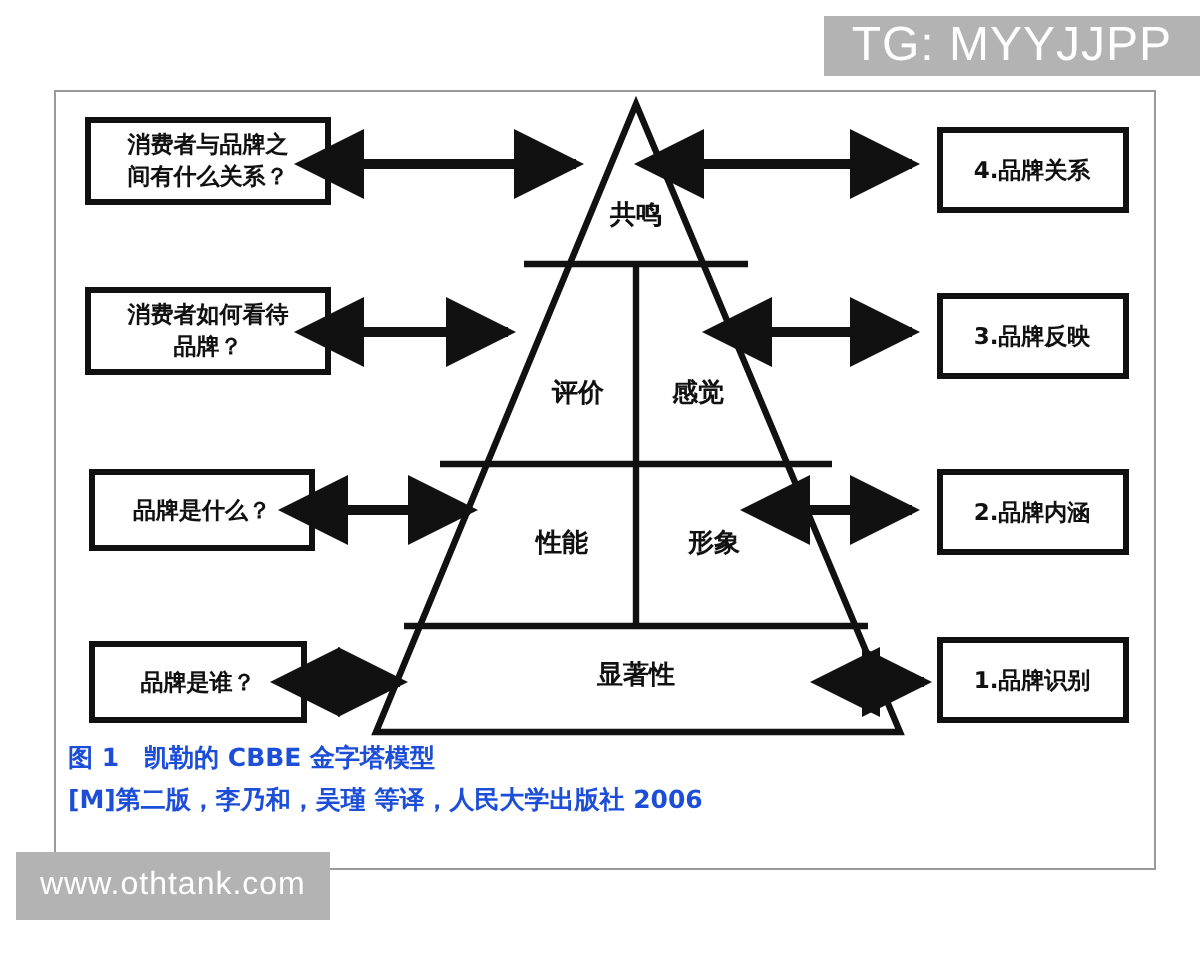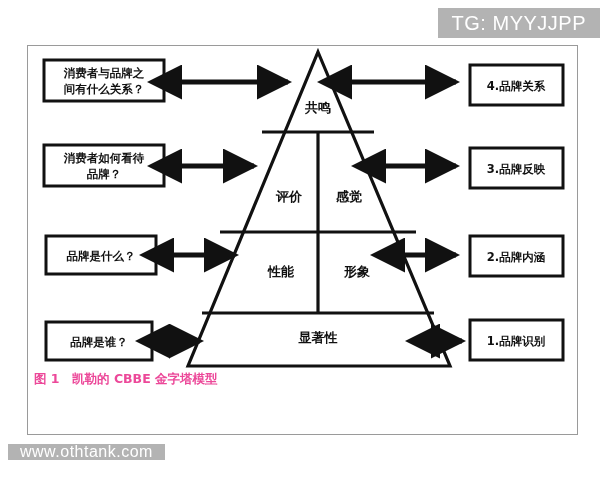--- a/index.html
+++ b/index.html
@@ -25,26 +25,26 @@
     letter-spacing: 0.5px;
     display: flex;
     align-items: center;
     justify-content: flex-start;
   }
   #wm-tg {
     right: 0;
     top: 8px;
     height: 30px;
     padding: 0 14px 0 14px;
-    font-size: 20px;
+    font-size: 24px;
   }
   #wm-site {
     left: 8px;
     bottom: 20px;
-    height: 16px;
+    height: 34px;
     padding: 0 12px 0 12px;
     font-size: 16px;
   }
   
   #figure-frame {
     position: absolute;
     left: 27px;
     top: 45px;
     width: 551px;
     height: 390px;
@@ -92,21 +92,21 @@
     stroke-width: 5;
   }
   
   #caption {
     position: absolute;
     left: 34px;
     top: 368px;
     width: 520px;
     font-family: "DejaVu Sans", "Liberation Sans", sans-serif;
     font-size: 12.5px;
-    color: #ec4899;
+    color: #1d4ed8;
     line-height: 21px;
     font-weight: bold;
   }
   #caption .cap-line { white-space: nowrap; }
 </style>
 </head>
 <body>
 
 <div id="screen">
 
@@ -187,18 +187,19 @@
     <g>
       <line class="arrow-line" x1="348" y1="82" x2="456" y2="82" marker-start="url(#arrT)" marker-end="url(#arrH)"></line>
       <line class="arrow-line" x1="382" y1="166" x2="456" y2="166" marker-start="url(#arrT)" marker-end="url(#arrH)"></line>
       <line class="arrow-line" x1="401" y1="255" x2="456" y2="255" marker-start="url(#arrT)" marker-end="url(#arrH)"></line>
       <line class="arrow-line" x1="436" y1="341" x2="462" y2="341" marker-start="url(#arrT)" marker-end="url(#arrH)"></line>
     </g>
   </svg>
 
   <div id="caption">
     <div class="cap-line">图 1　凯勒的 CBBE 金字塔模型</div>
+    <div class="cap-line">[M]第二版，李乃和，吴瑾 等译，人民大学出版社 2006</div>
   </div>
 
   <div class="wm" id="wm-tg">TG: MYYJJPP</div>
   <div class="wm" id="wm-site">www.othtank.com</div>
 
 </div>
 
 </body></html>

